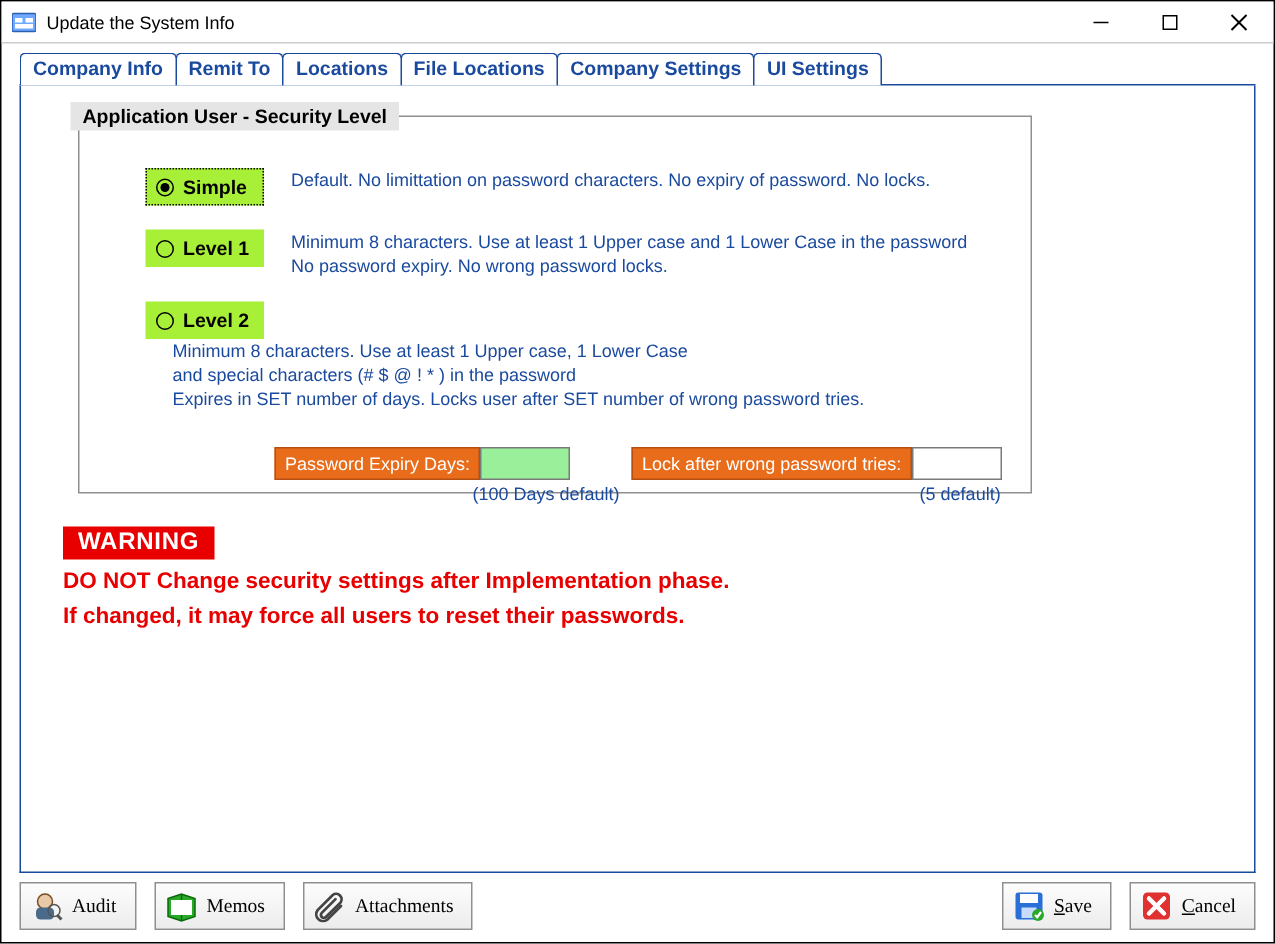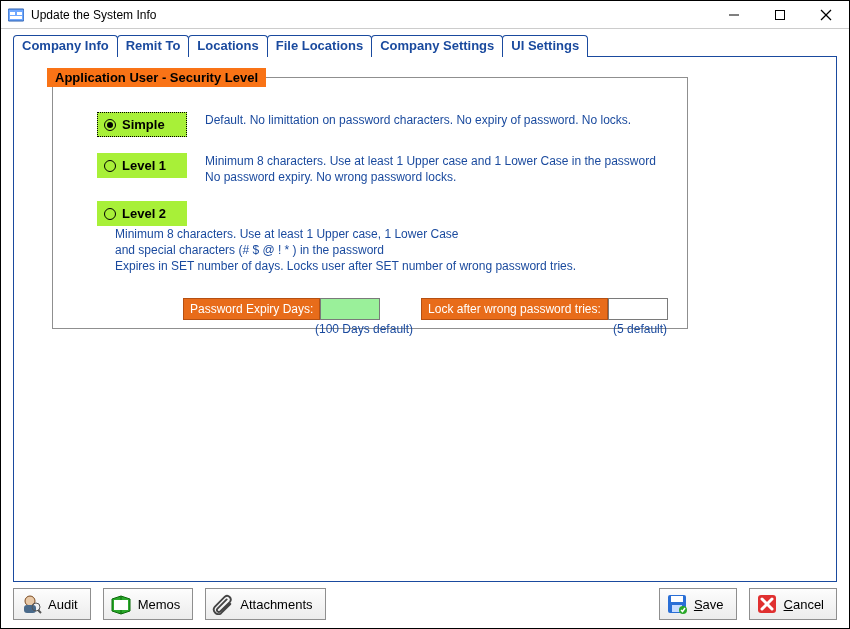--- a/index.html
+++ b/index.html
@@ -87,34 +87,34 @@
   .fs {
     border:1px solid #8f8f8f;
     position:relative;
     padding: 28px 18px 46px 44px;
     margin-left:10px;
     margin-right:120px;
   }
   .fs-legend {
     position:absolute;
     top:-10px; left:-6px;
-    background:#f97316;
+    background:#e5e5e5;
     color:#000;
     font-weight:bold;
     padding:2px 8px;
     font-size:13px;
   }
 
   .options { margin-top:6px; }
   .opt-row {
     display:flex; align-items:flex-start;
     margin-bottom:16px;
   }
   .opt-radio {
-    width:90px;
+    width:79px;
     background:#a8f038;
     border:1px dotted rgba(0,0,0,0);
     padding:4px 6px;
     font-weight:bold;
     font-size:13px;
     display:flex; align-items:center;
   }
   .opt-radio.selected { border:1px dotted #000; }
   .opt-radio .bullet {
     width:12px; height:12px; border:1px solid #000; border-radius:50%;
@@ -174,21 +174,21 @@
     height:36px;
     display:flex; align-items:center;
   }
   .btn {
     height:32px;
     border:1px solid #8f8f8f;
     background:linear-gradient(#fdfdfd,#ececec);
     display:inline-flex; align-items:center;
     padding:0 12px 0 6px;
     margin-right:12px;
-    font-family:Liberation Sans, sans-serif; font-size:13px;
+    font-family:Liberation Serif, serif; font-size:13px;
     cursor:default;
   }
   .btn .ico { width:22px; height:22px; margin-right:6px; display:inline-flex; align-items:center; justify-content:center; }
   .spacer { flex:1; }
   .btn .lblwrap { display:inline-flex; }
   .mn { text-decoration:underline; }
 
 </style>
 </head>
 <body>
@@ -286,20 +286,25 @@
         <div class="seg-top">
           <span class="orange-lbl">Lock after wrong password tries:</span>
           <input class="inp white" value="" style="">
         </div>
         <div class="hint" style="margin-left:192px;">(5 default)</div>
       </div>
     </div>
 
   </div>
 
+  <div class="warn-block">
+    <span class="warn-badge">WARNING</span>
+    <div class="warn-line">DO NOT Change security settings after Implementation phase.</div>
+    <div class="warn-line">If changed, it may force all users to reset their passwords.</div>
+  </div>
 
 </div>
 
 <div class="footer">
 
   <button class="btn">
     <span class="ico">
       <svg width="22" height="22" viewBox="0 0 22 22">
         <circle cx="10" cy="8" r="5" fill="#e8c9a8" stroke="#7a4a20"></circle>
         <rect x="4" y="12" width="12" height="8" rx="3" fill="#4a6a8a"></rect>

